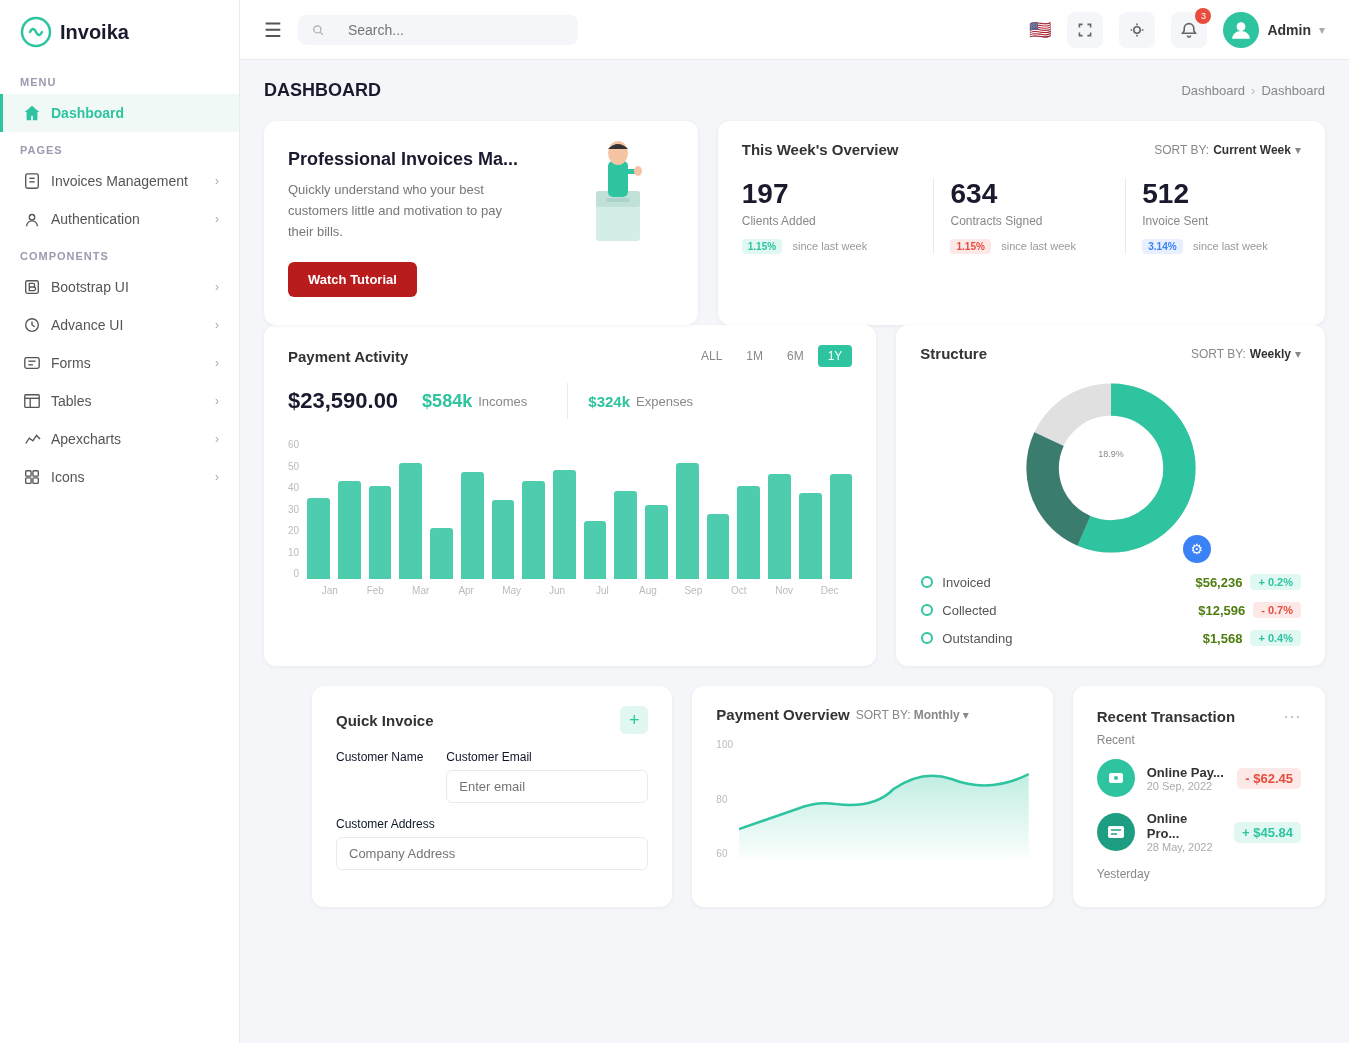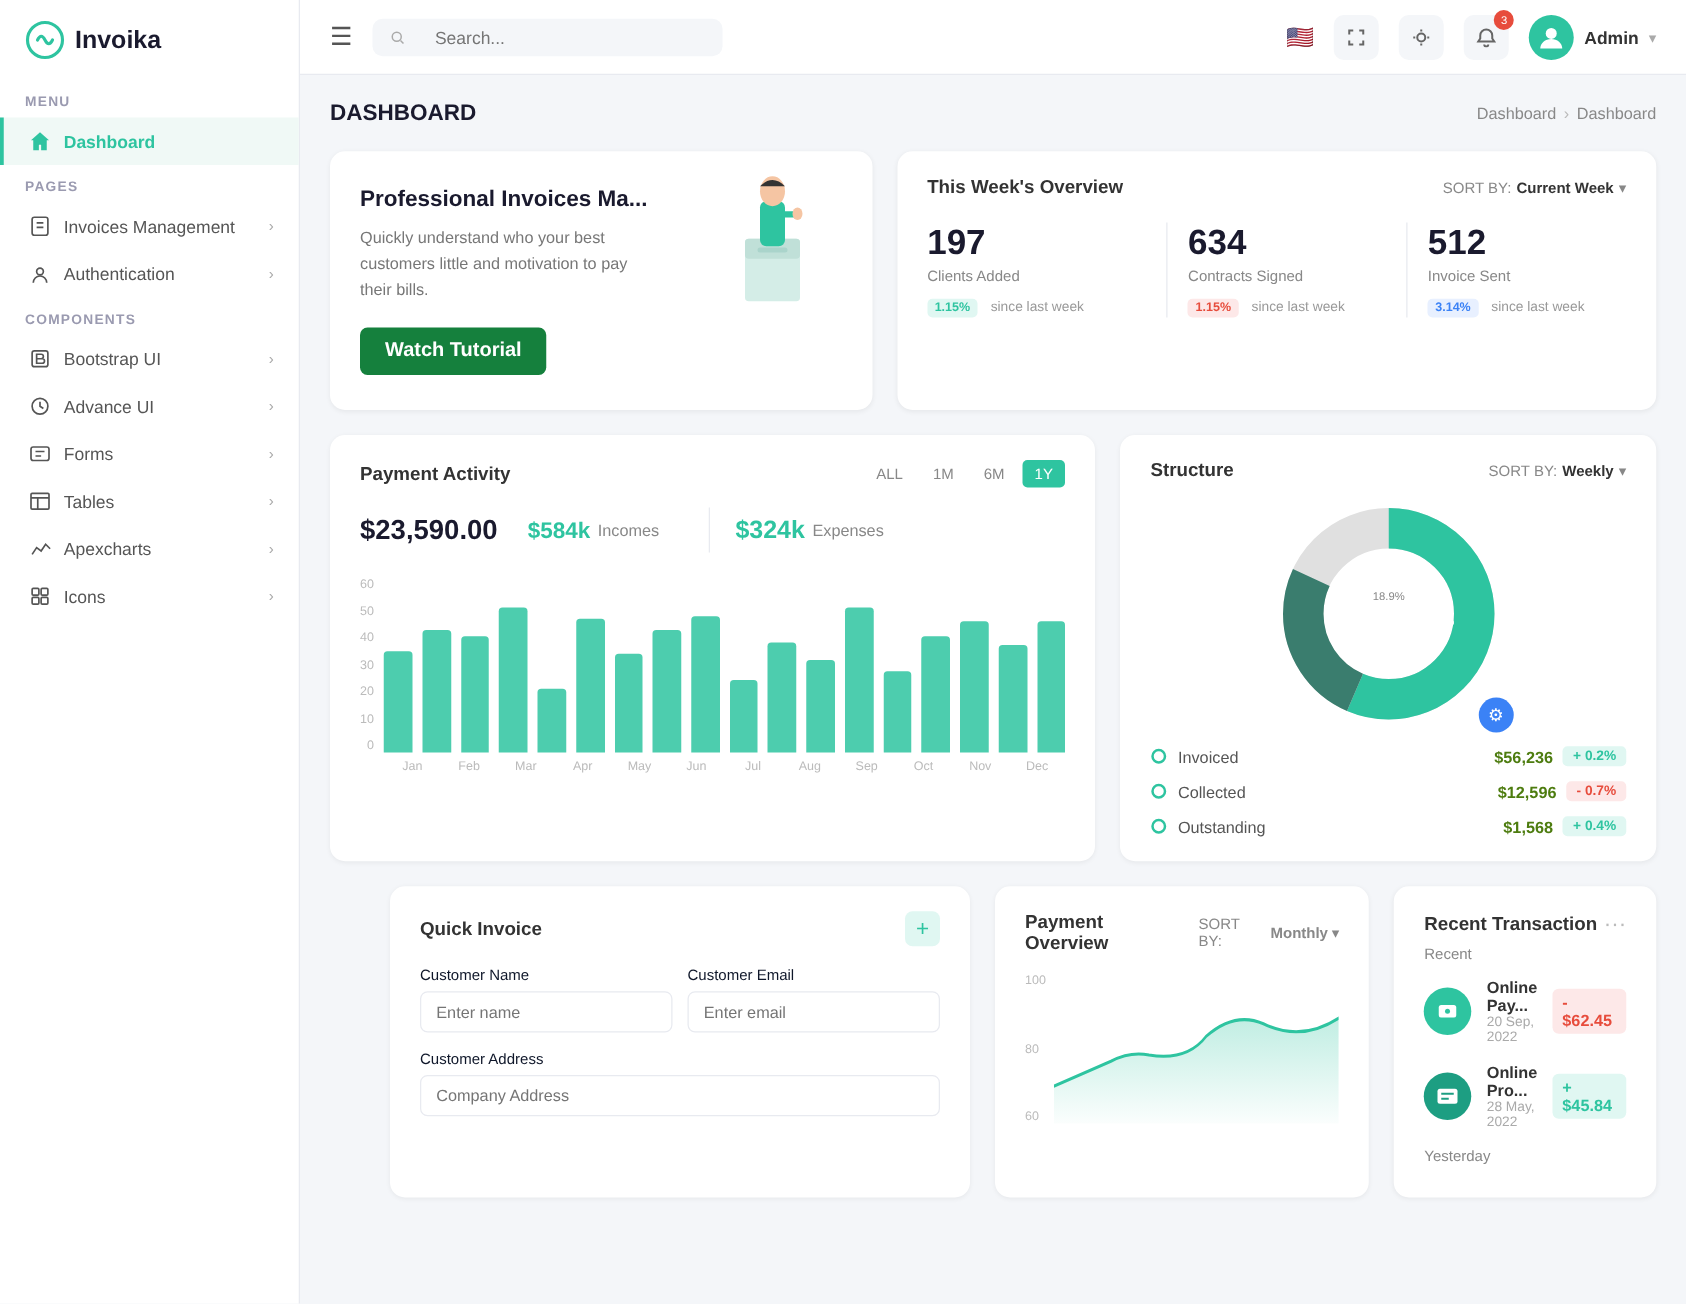--- a/index.html
+++ b/index.html
@@ -35,27 +35,27 @@
     .user-name { font-size: 14px; font-weight: 600; }
 
     
     .content { flex: 1; overflow-y: auto; padding: 20px 24px; }
     .page-header { display: flex; align-items: center; justify-content: space-between; margin-bottom: 20px; }
     .page-title { font-size: 18px; font-weight: 700; color: #1a1a2e; }
     .breadcrumb { font-size: 13px; color: #888; display: flex; align-items: center; gap: 6px; }
     .breadcrumb-sep { color: #bbb; }
 
     
-    .dashboard-top { display: grid; grid-template-columns: 1fr 1.4fr; gap: 20px; margin-bottom: 20px; }
+    .dashboard-top { display: grid; grid-template-columns: 1fr 1.4fr; gap: 20px; }
 
     
     .welcome-card { background: #fff; border-radius: 12px; padding: 28px 24px; position: relative; overflow: hidden; box-shadow: 0 1px 4px rgba(0,0,0,0.06); }
     .welcome-card h2 { font-size: 18px; font-weight: 700; color: #1a1a2e; margin-bottom: 10px; }
     .welcome-card p { font-size: 13px; color: #777; line-height: 1.6; margin-bottom: 20px; max-width: 240px; }
-    .btn-primary { background: #15803d; color: #fff; border: none; border-radius: 6px; padding: 10px 20px; font-size: 16px; font-weight: 600; cursor: pointer; }
+    .btn-primary { background: #b91c1c; color: #fff; border: none; border-radius: 6px; padding: 10px 20px; font-size: 13px; font-weight: 600; cursor: pointer; }
     .welcome-illustration { position: absolute; right: 20px; top: 10px; width: 110px; height: 120px; }
 
     
     .stats-card { background: #fff; border-radius: 12px; padding: 20px 24px; box-shadow: 0 1px 4px rgba(0,0,0,0.06); }
     .stats-header { display: flex; align-items: center; justify-content: space-between; margin-bottom: 20px; }
     .stats-title { font-size: 15px; font-weight: 700; }
     .sort-by { font-size: 12px; color: #888; display: flex; align-items: center; gap: 4px; cursor: pointer; }
     .sort-by strong { color: #333; font-weight: 600; }
     .stats-grid { display: grid; grid-template-columns: repeat(3, 1fr); gap: 16px; }
     .stat-item { }
@@ -73,21 +73,21 @@
     .activity-card { background: #fff; border-radius: 12px; padding: 20px 24px; box-shadow: 0 1px 4px rgba(0,0,0,0.06); }
     .activity-header { display: flex; align-items: center; justify-content: space-between; margin-bottom: 16px; }
     .activity-title { font-size: 15px; font-weight: 700; }
     .filter-tabs { display: flex; gap: 4px; }
     .filter-tab { padding: 4px 10px; font-size: 12px; border-radius: 4px; cursor: pointer; color: #888; border: none; background: transparent; }
     .filter-tab.active { background: #2ec4a0; color: #fff; }
     .activity-stats { display: flex; align-items: center; gap: 0; margin-bottom: 20px; }
     .activity-total { font-size: 22px; font-weight: 700; color: #1a1a2e; margin-right: 24px; }
     .activity-income { color: #2ec4a0; font-size: 18px; font-weight: 700; margin-right: 6px; }
     .activity-income-label { font-size: 13px; color: #888; margin-right: 20px; }
-    .activity-expense { color: #2ec4a0; font-size: 20px; font-weight: 700; margin-right: 6px; }
+    .activity-expense { color: #2ec4a0; font-size: 15px; font-weight: 700; margin-right: 6px; }
     .activity-expense-label { font-size: 13px; color: #888; }
     .bar-separator { width: 1px; height: 36px; background: #e8eaf0; margin: 0 20px; }
     .bar-chart-inner { display: flex; align-items: flex-end; gap: 8px; flex: 1; height: 140px; }
     .chart-bar { flex: 1; background: #2ec4a0; border-radius: 3px 3px 0 0; opacity: 0.85; min-width: 14px; }
     .chart-labels { display: flex; justify-content: flex-start; padding-top: 6px; }
     .chart-label { font-size: 10px; color: #bbb; flex: 1; text-align: center; }
     .chart-y-axis { display: flex; flex-direction: column; justify-content: space-between; height: 140px; padding-right: 8px; }
     .y-label { font-size: 10px; color: #bbb; text-align: right; }
     .chart-area { flex: 1; }
 
@@ -507,21 +507,20 @@
     <div class="dashboard-bottom">
 
       <div class="quick-invoice-card">
         <div class="card-header">
           <span class="card-title">Quick Invoice</span>
           <button class="add-btn">+</button>
         </div>
         <div class="form-row">
           <div class="form-group">
             <label class="form-label">Customer Name</label>
-            <input class="form-input" type="text" placeholder="Enter name" style="">
           </div>
           <div class="form-group">
             <label class="form-label">Customer Email</label>
             <input class="form-input" type="text" placeholder="Enter email" style="">
           </div>
         </div>
         <div class="form-group">
           <label class="form-label">Customer Address</label>
           <input class="form-input-full" type="text" placeholder="Company Address" style="">
         </div>

